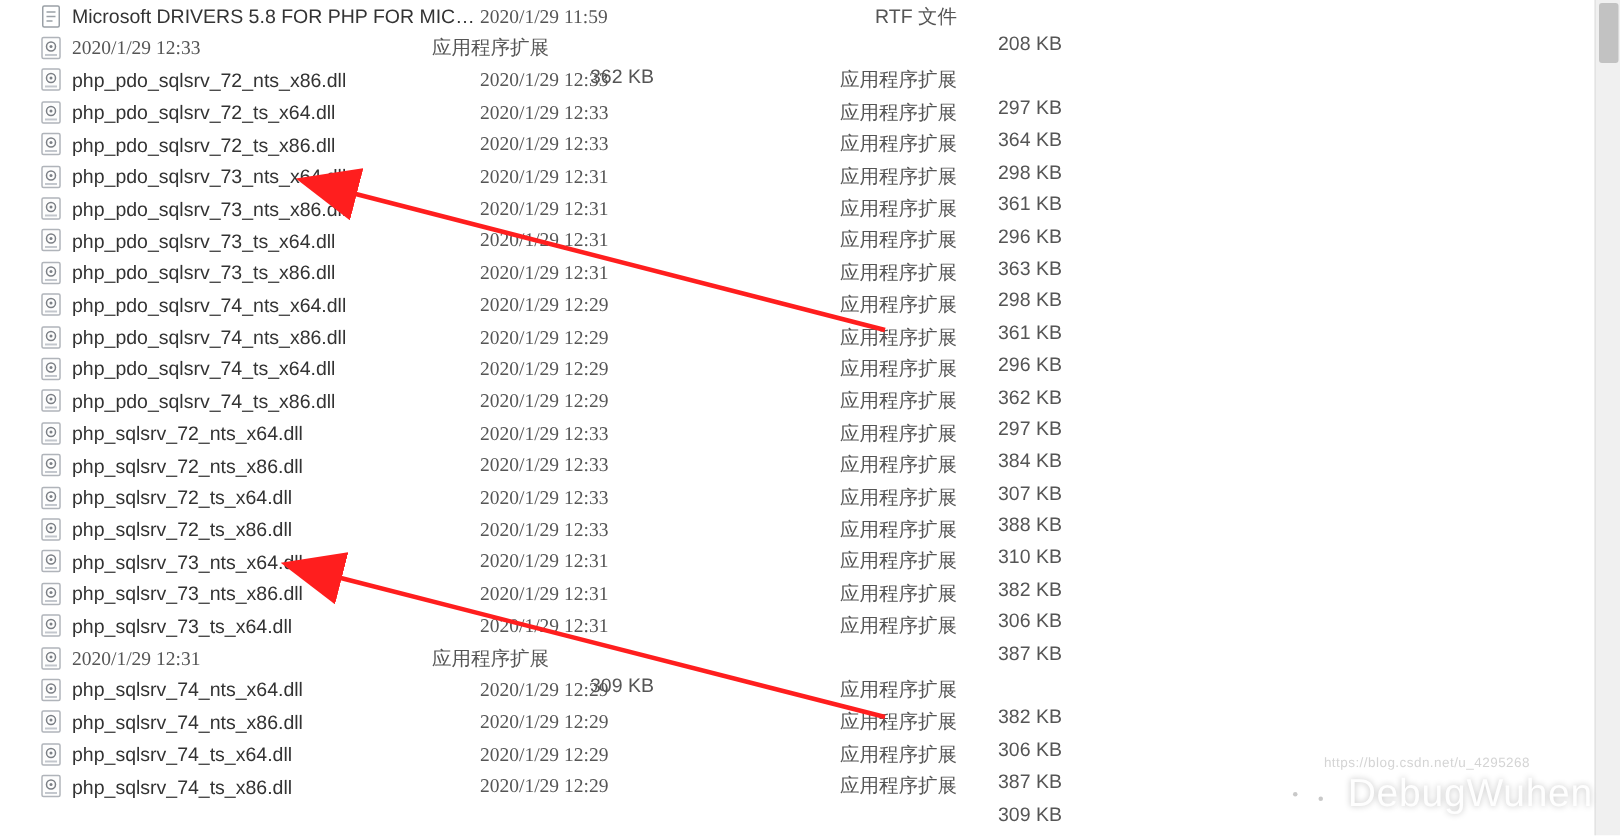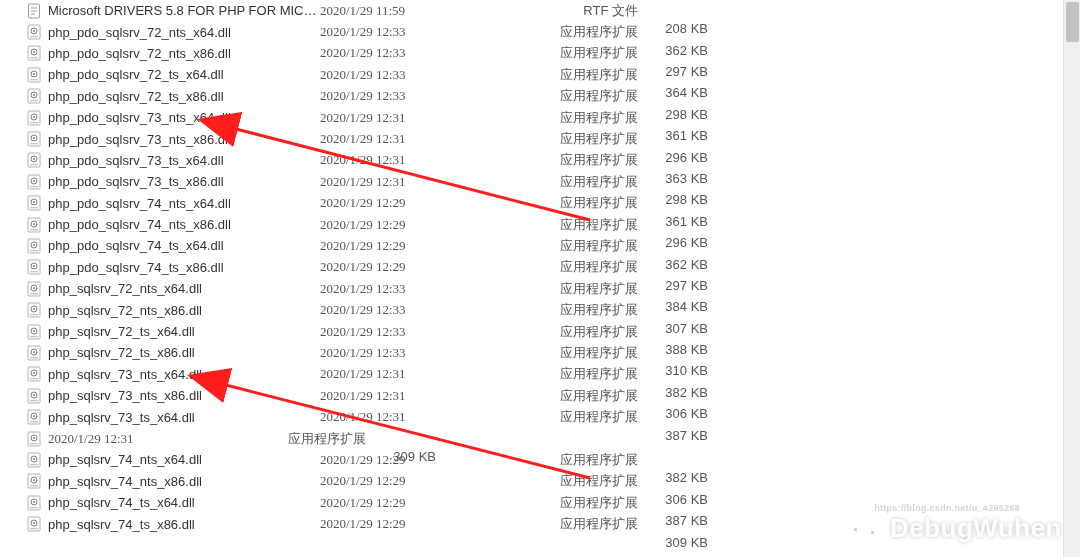--- a/index.html
+++ b/index.html
@@ -10,30 +10,30 @@
   .col-name{width:272px;overflow:hidden;text-overflow:ellipsis;}
   .col-date{width:156px;color:#555;font-family:Liberation Serif, serif;}
   .col-type{width:162px;color:#555;text-align:right;}
   .col-size{width:70px;text-align:right;color:#555;margin-top:36px;}
   
   .scrollbar{position:absolute;right:0;top:0;width:16px;height:100%;background:#f0f0f0;border-left:1px solid #e3e3e3;}
   .scroll-thumb{position:absolute;right:1px;top:2px;width:13px;height:40px;background:#c2c2c2;border-radius:2px;}
   
   .overlay{position:absolute;left:0;top:0;width:1080px;height:557px;pointer-events:none;}
   
-  .watermark{position:absolute;right:18px;bottom:12px;display:flex;align-items:center;color:rgba(255,255,255,0.95);font-size:26px;font-weight:700;text-shadow:0 0 4px rgba(0,0,0,0.25);letter-spacing:0.5px;}
+  .watermark{position:absolute;right:18px;bottom:12px;display:flex;align-items:center;color:rgba(255,255,255,0.95);font-size:26px;font-weight:400;text-shadow:0 0 4px rgba(0,0,0,0.25);letter-spacing:0.5px;}
   .wm-icon{width:34px;height:34px;margin-right:8px;position:relative;}
   .wm-icon .ball{position:absolute;border-radius:50%;background:rgba(255,255,255,0.9);}
   .wm-icon .b1{width:8px;height:8px;left:4px;top:0;}
   .wm-icon .b2{width:18px;height:18px;left:0;top:10px;}
   .wm-icon .b3{width:15px;height:15px;left:16px;top:14px;}
   .wm-icon .dot{position:absolute;width:3px;height:3px;border-radius:50%;background:rgba(120,120,120,0.4);}
   .wm-icon .d1{left:6px;top:17px;}
   .wm-icon .d2{left:23px;top:20px;}
-  .tiny-url{position:absolute;right:60px;bottom:44px;font-size:9px;color:rgba(160,160,160,0.45);letter-spacing:0.3px;font-weight:bold;}
+  .tiny-url{position:absolute;right:60px;bottom:44px;font-size:9px;color:rgba(160,160,160,0.45);letter-spacing:0.3px;}
 </style>
 </head>
 <body>
 
 <div class="wrap">
 
   <div class="file-list" id="file-list">
       <div class="row">
         <span class="icon"><svg viewBox="0 0 16 16">
             <rect x="2.5" y="1" width="11" height="14" rx="1" fill="#fff" stroke="#9aa0a6"></rect>
@@ -46,21 +46,20 @@
         <span class="col-type">RTF 文件</span>
         <span class="col-size">208 KB</span>
       </div>
       <div class="row">
         <span class="icon"><svg viewBox="0 0 16 16">
             <rect x="2" y="1" width="12" height="14" rx="1" fill="#fdfdfd" stroke="#b0b4ba"></rect>
             <circle cx="8" cy="7" r="3" fill="none" stroke="#7b7f85"></circle>
             <circle cx="8" cy="7" r="1" fill="#7b7f85"></circle>
             <rect x="4" y="12" width="8" height="1.3" fill="#c2c6cc"></rect>
           </svg></span>
-        <span class="col-name">php_pdo_sqlsrv_72_nts_x64.dll</span>
         <span class="col-date">2020/1/29 12:33</span>
         <span class="col-type">应用程序扩展</span>
         <span class="col-size">362 KB</span>
       </div>
       <div class="row">
         <span class="icon"><svg viewBox="0 0 16 16">
             <rect x="2" y="1" width="12" height="14" rx="1" fill="#fdfdfd" stroke="#b0b4ba"></rect>
             <circle cx="8" cy="7" r="3" fill="none" stroke="#7b7f85"></circle>
             <circle cx="8" cy="7" r="1" fill="#7b7f85"></circle>
             <rect x="4" y="12" width="8" height="1.3" fill="#c2c6cc"></rect>

